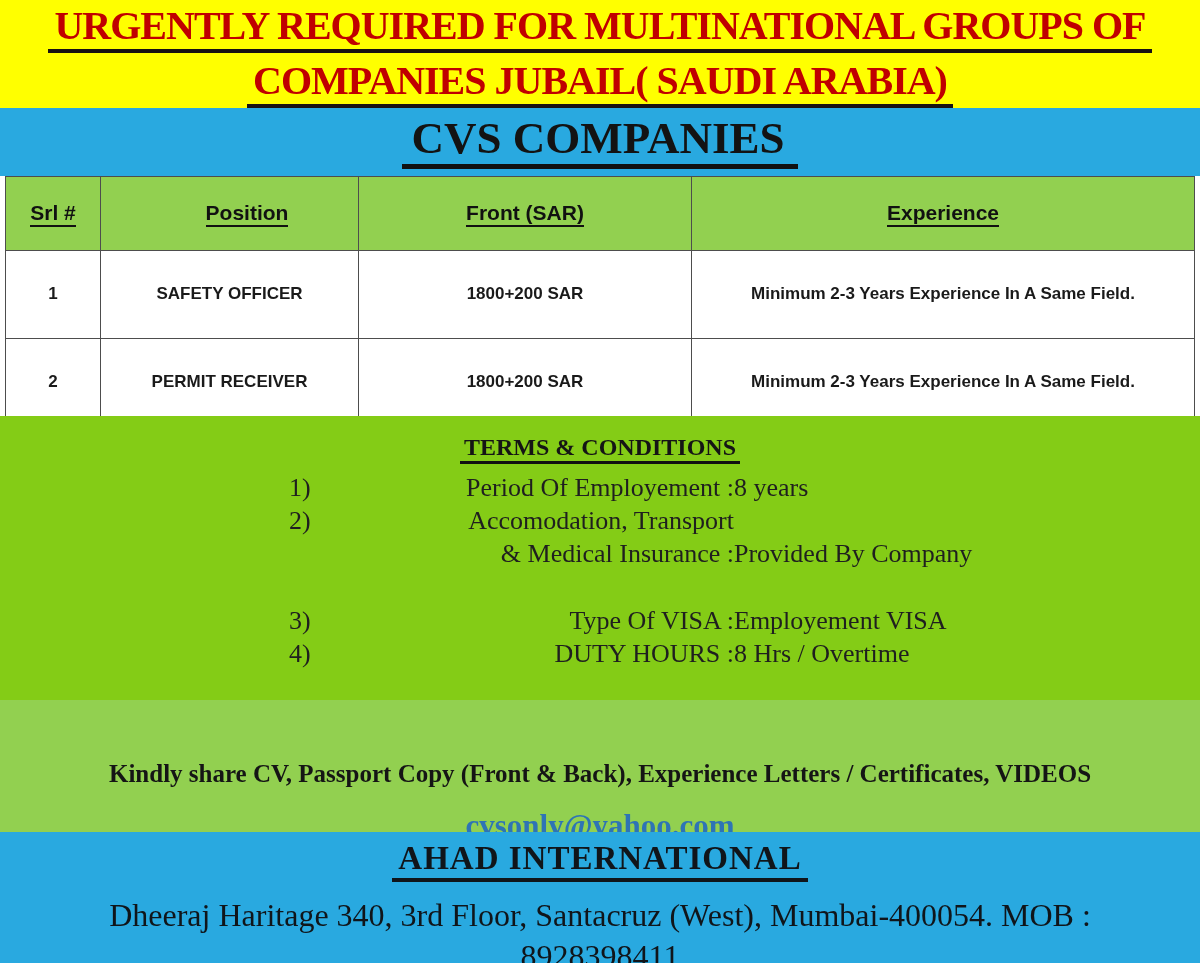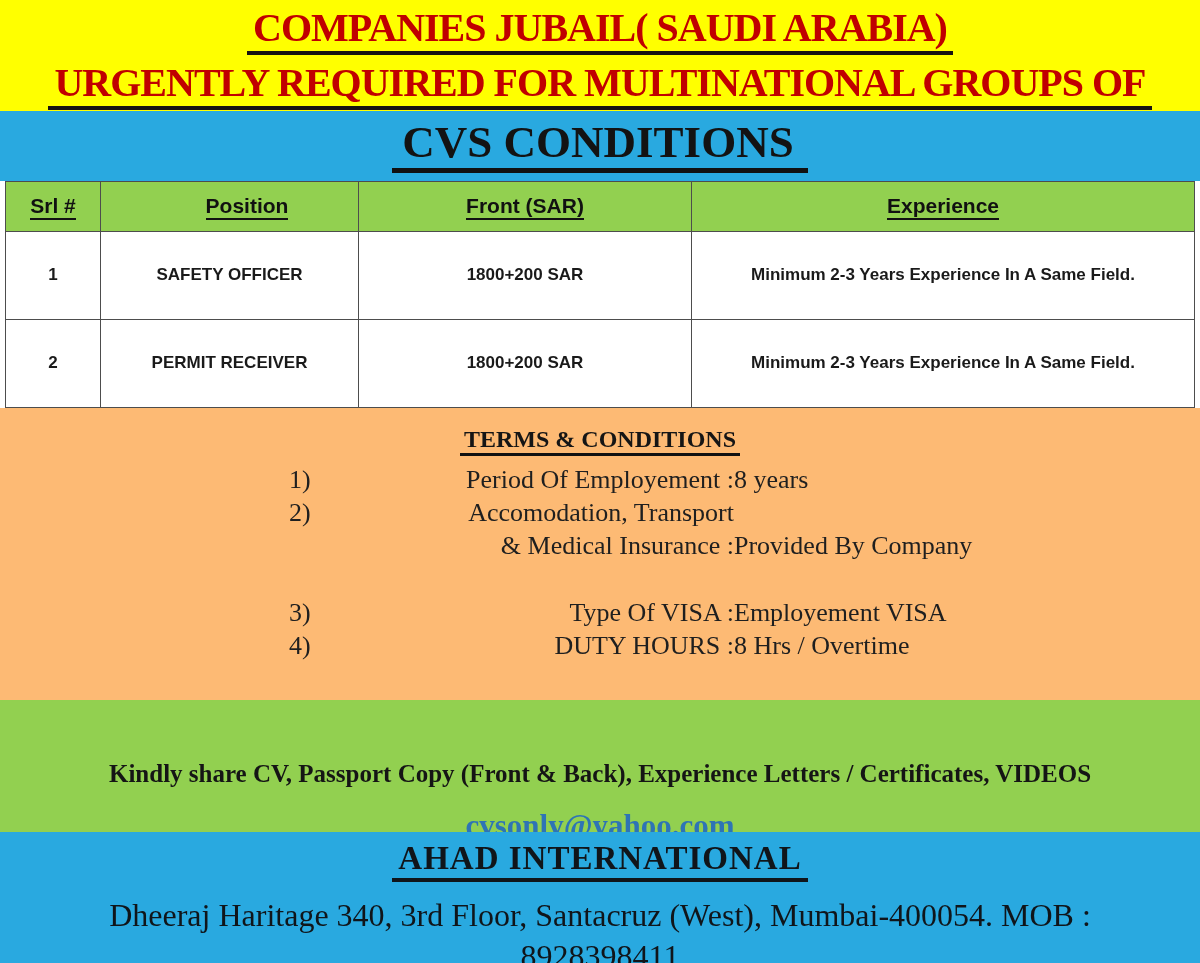--- a/index.html
+++ b/index.html
@@ -33,31 +33,31 @@
     border-bottom: 5px solid #111; padding: 0 14px 2px 10px; letter-spacing: 0px;
   }
 
   
   .tablewrap { height: 240px; background: #ffffff; padding: 0 5px; }
   table.jobs {
     width: 100%; height: 100%; border-collapse: collapse;
     font-family: "Liberation Sans", sans-serif; text-align: center;
   }
   table.jobs th, table.jobs td { border: 1px solid #4d4d4d; vertical-align: middle; }
-  table.jobs thead tr { height: 50px; background: #92d050; }
+  table.jobs thead tr { height: 74px; background: #92d050; }
   table.jobs th { font-size: 21px; color: #111; }
   table.jobs th .u { border-bottom: 2px solid #111; padding-bottom: 1px; }
   table.jobs tbody tr { height: 88px; background: #ffffff; }
   table.jobs td { font-weight: bold; font-size: 17px; color: #1a1a1a; }
   .col-srl { width: 95px; }
   .col-pos { width: 258px; padding-left: 36px; }
   .col-sal { width: 333px; }
 
   
-  .terms { height: 310px; background: #fdba74; padding-top: 18px; color: #1f1f1f; }
+  .terms { height: 310px; background: #84cc16; padding-top: 18px; color: #1f1f1f; }
   .terms-title { text-align: center; margin-bottom: 10px; }
   .terms-title span {
     font-weight: bold; font-size: 24px; color: #151515;
     border-bottom: 3px solid #111; padding: 0 4px 1px 4px;
   }
   .term-row { display: flex; padding-left: 289px; line-height: 33px; font-size: 26px; }
   .t-num { width: 42px; flex: 0 0 42px; }
   .t-label { width: 403px; flex: 0 0 403px; text-align: right; }
   .t-value { flex: 1; }
   .term-gap { height: 34px; }
@@ -79,26 +79,26 @@
   }
   .footer-address { font-size: 32px; line-height: 42px; margin-top: 12px; }
   .footer-phone { font-size: 32px; line-height: 40px; }
 </style>
 </head>
 <body>
 
 <div class="poster">
 
   <section class="header">
+    <div class="header-line">URGENTLY REQUIRED FOR MULTINATIONAL GROUPS OF</div>
     <div class="header-line">COMPANIES JUBAIL( SAUDI ARABIA)</div>
-    <div class="header-line">URGENTLY REQUIRED FOR MULTINATIONAL GROUPS OF</div>
   </section>
 
   <section class="banner">
-    <span class="banner-title">CVS CONDITIONS</span>
+    <span class="banner-title">CVS COMPANIES</span>
   </section>
 
   <section class="tablewrap">
     <table class="jobs">
       <thead>
         <tr>
           <th class="col-srl"><span class="u">Srl #</span></th>
           <th class="col-pos"><span class="u">Position</span></th>
           <th class="col-sal"><span class="u">Front (SAR)</span></th>
           <th><span class="u">Experience</span></th>

